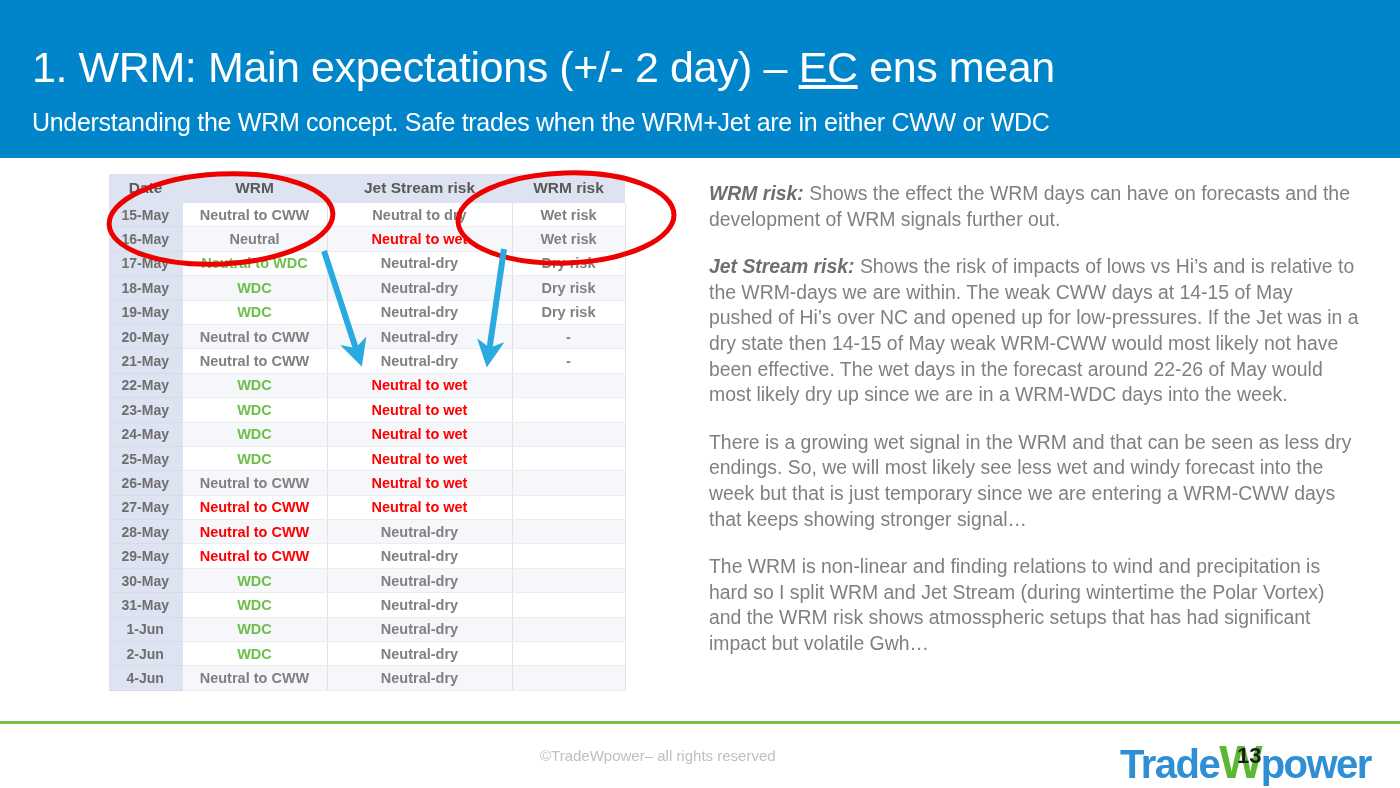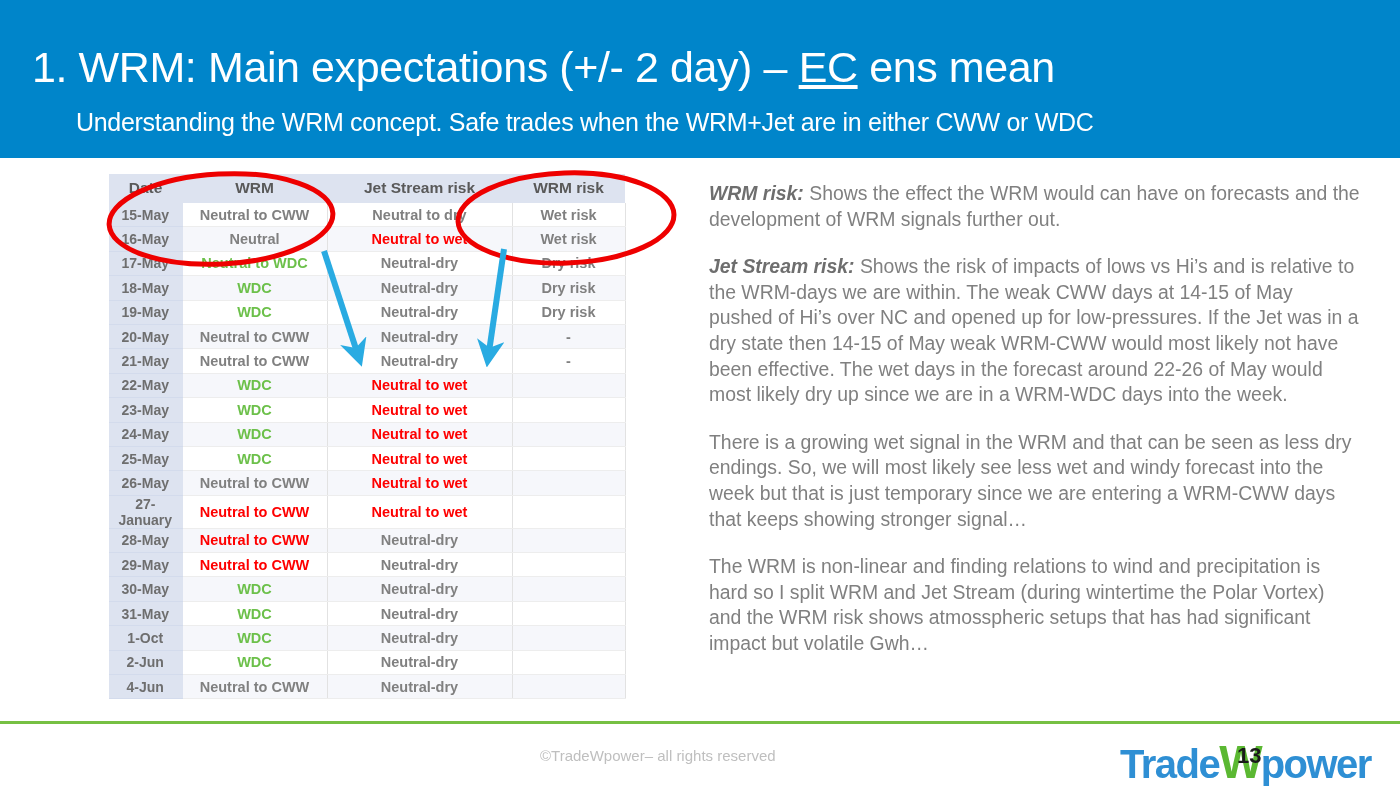--- a/index.html
+++ b/index.html
@@ -33,21 +33,20 @@
   }
   #slide-title .ul { text-decoration: underline; }
   #slide-subtitle {
     position: absolute; left: 32px; top: 110px;
     color: #ffffff;
     font-size: 25px;
     font-weight: 400;
     letter-spacing: -0.3px;
     white-space: nowrap;
     line-height: 1;
-    margin-left: 44px;
   }
 
   
   #wrm-table-wrap {
     position: absolute;
     left: 109px; top: 174px;
     width: 516px;
   }
   table.wrm {
     border-collapse: collapse;
@@ -251,21 +250,21 @@
             <td class="v-red">Neutral to wet</td>
             <td class="v-grey last"></td>
           </tr>
           <tr>
             <td class="date">26-May</td>
             <td class="v-grey">Neutral to CWW</td>
             <td class="v-red">Neutral to wet</td>
             <td class="v-grey last"></td>
           </tr>
           <tr>
-            <td class="date">27-January</td>
+            <td class="date">27-May</td>
             <td class="v-red">Neutral to CWW</td>
             <td class="v-red">Neutral to wet</td>
             <td class="v-grey last"></td>
           </tr>
           <tr>
             <td class="date">28-May</td>
             <td class="v-red">Neutral to CWW</td>
             <td class="v-grey">Neutral-dry</td>
             <td class="v-grey last"></td>
           </tr>
@@ -281,21 +280,21 @@
             <td class="v-grey">Neutral-dry</td>
             <td class="v-grey last"></td>
           </tr>
           <tr>
             <td class="date">31-May</td>
             <td class="v-green">WDC</td>
             <td class="v-grey">Neutral-dry</td>
             <td class="v-grey last"></td>
           </tr>
           <tr>
-            <td class="date">1-Oct</td>
+            <td class="date">1-Jun</td>
             <td class="v-green">WDC</td>
             <td class="v-grey">Neutral-dry</td>
             <td class="v-grey last"></td>
           </tr>
           <tr>
             <td class="date">2-Jun</td>
             <td class="v-green">WDC</td>
             <td class="v-grey">Neutral-dry</td>
             <td class="v-grey last"></td>
           </tr>
@@ -319,21 +318,21 @@
     <ellipse cx="221" cy="219" rx="112" ry="45" fill="none" stroke="#ee0000" stroke-width="5" transform="rotate(-3 221 219)"></ellipse>
 
     <ellipse cx="566" cy="218" rx="108" ry="45" fill="none" stroke="#ee0000" stroke-width="5" transform="rotate(-2 566 218)"></ellipse>
 
     <line x1="324" y1="251" x2="357" y2="352" stroke="#29ABE2" stroke-width="6" marker-end="url(#arrowhead)"></line>
 
     <line x1="504" y1="249" x2="489" y2="352" stroke="#29ABE2" stroke-width="6" marker-end="url(#arrowhead)"></line>
   </svg>
 
   <div id="notes">
-    <p><span class="lead">WRM risk:</span><span> Shows the effect the WRM would can have on forecasts and the development of WRM signals further out.</span></p>
+    <p><span class="lead">WRM risk:</span><span> Shows the effect the WRM days can have on forecasts and the development of WRM signals further out.</span></p>
 
     <p><span class="lead">Jet Stream risk:</span><span> Shows the risk of impacts of lows vs Hi’s and is relative to the WRM-days we are within. The weak CWW days at 14-15 of May pushed of Hi’s over NC and opened up for low-pressures. If the Jet was in a dry state then 14-15 of May weak WRM-CWW would most likely not have been effective. The wet days in the forecast around 22-26 of May would most likely dry up since we are in a WRM-WDC days into the week.</span></p>
 
     <p>There is a growing wet signal in the WRM and that can be seen as less dry endings. So, we will most likely see less wet and windy forecast into the week but that is just temporary since we are entering a WRM-CWW days that keeps showing stronger signal…</p>
 
     <p>The WRM is non-linear and finding relations to wind and precipitation is hard so I split WRM and Jet Stream (during wintertime the Polar Vortex) and the WRM risk shows atmosspheric setups that has had significant impact but volatile Gwh…</p>
   </div>
 
   <div id="footer-rule"></div>
   <div id="copyright">©TradeWpower– all rights reserved</div>

